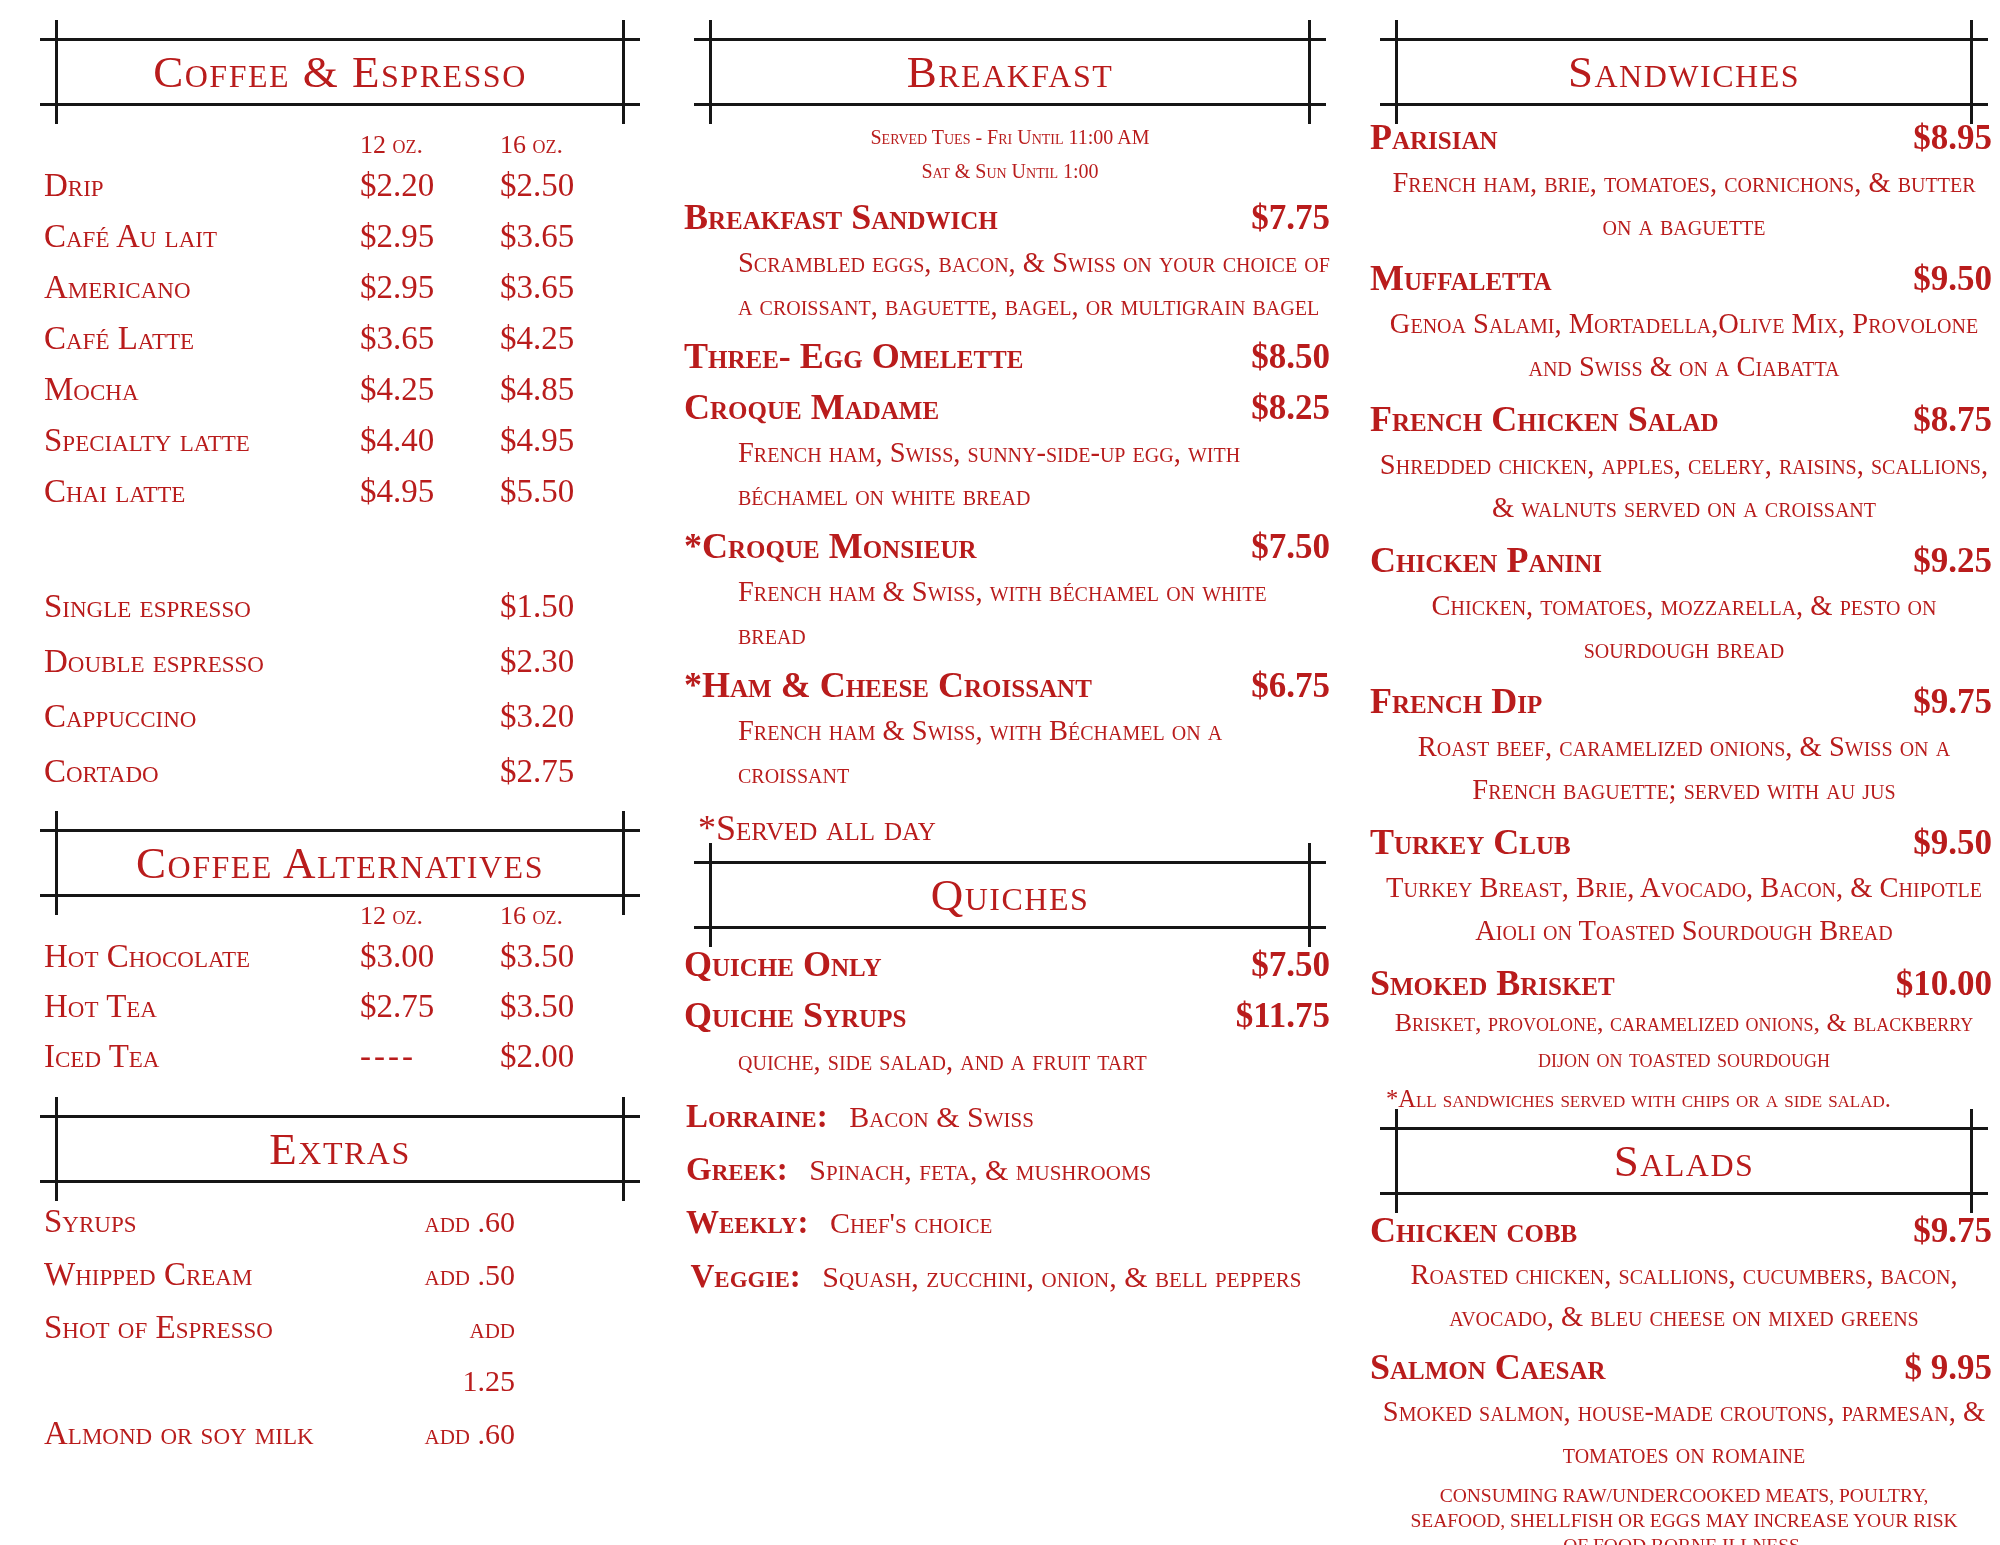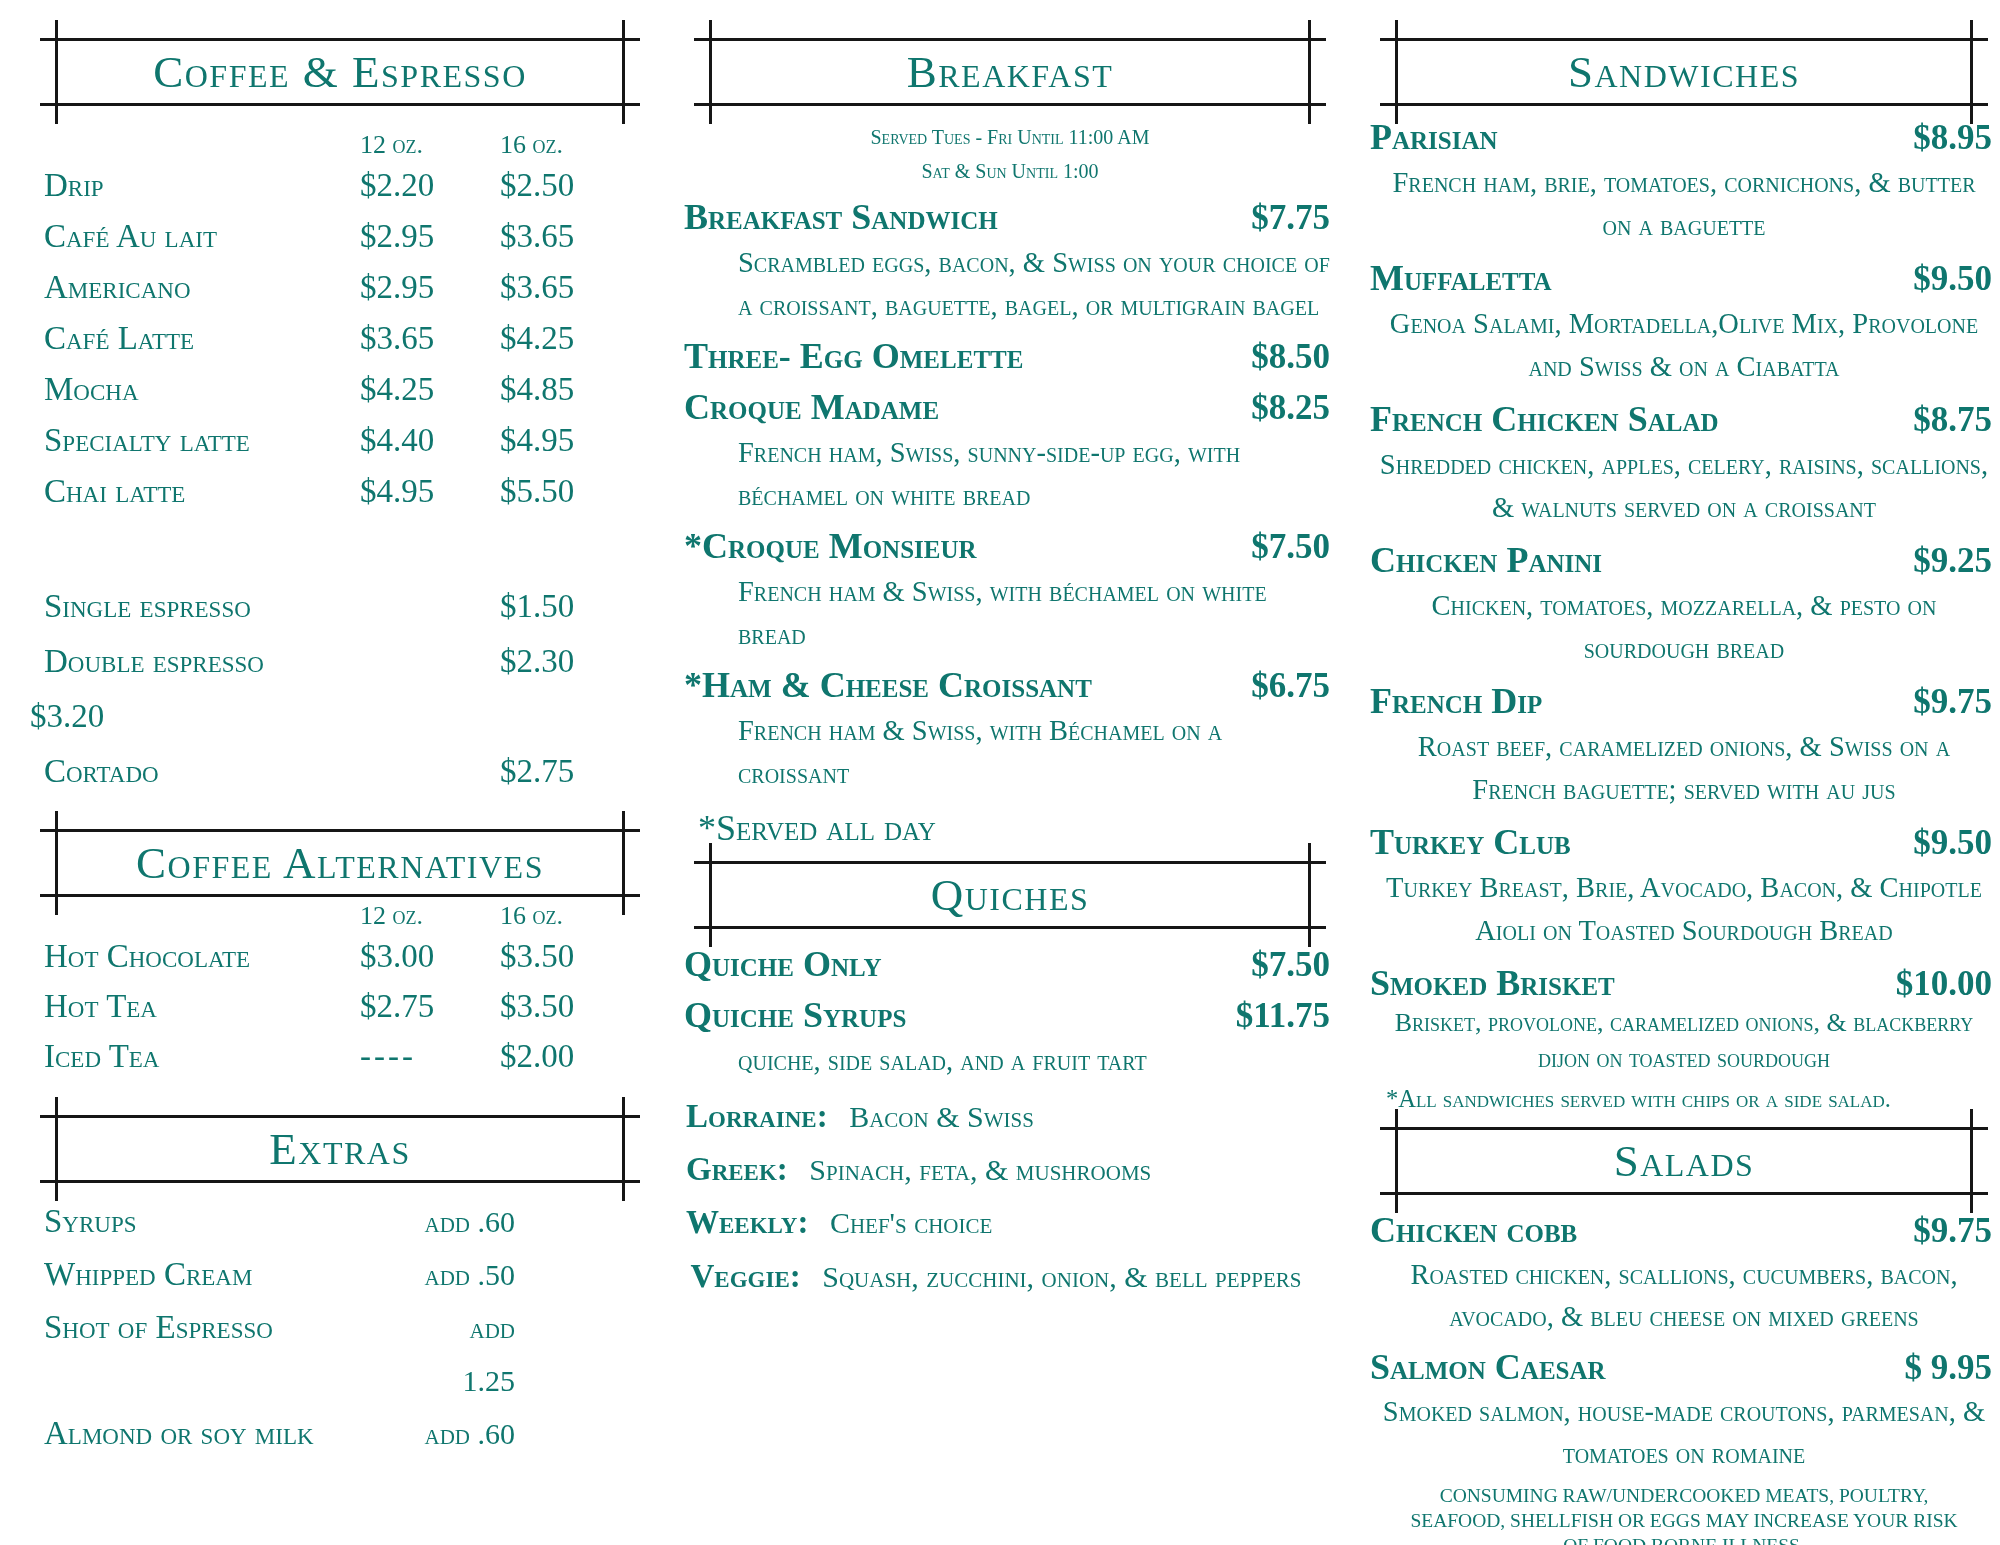--- a/index.html
+++ b/index.html
@@ -1,18 +1,18 @@
 <!DOCTYPE html>
 <html><head>
 <meta charset="utf-8">
 <style>
   html,body{margin:0;padding:0;background:#ffffff;}
   .page{
     width:2000px;height:1545px;box-sizing:border-box;overflow:hidden;
-    background:#ffffff;color:#0f766e;
+    background:#ffffff;color:#b91c1c;
     font-family:"Liberation Serif","DejaVu Serif",serif;
     display:grid;grid-template-columns:620px 652px 628px;column-gap:34px;
     padding:26px 0 0 30px;
   }
   .col{min-width:0;}
   
   .box{position:relative;border-top:3px solid #161616;border-bottom:3px solid #161616;
        margin:12px 10px 0;height:62px;display:flex;align-items:center;justify-content:center;}
   .vr{position:absolute;width:3px;top:-21px;bottom:-21px;background:#161616;}
   .vr.l{left:15px}.vr.r{right:15px}
@@ -112,20 +112,21 @@
     <div class="singles">
       <div class="srow">
         <span class="nm">Single espresso</span>
         <span class="p">$1.50</span>
       </div>
       <div class="srow">
         <span class="nm">Double espresso</span>
         <span class="p">$2.30</span>
       </div>
       <div class="srow">
+        <span class="nm">Cappuccino</span>
         <span class="p">$3.20</span>
       </div>
       <div class="srow">
         <span class="nm">Cortado</span>
         <span class="p">$2.75</span>
       </div>
     </div>
 
     <header class="box mt-alt">
       <span class="vr l"></span>

